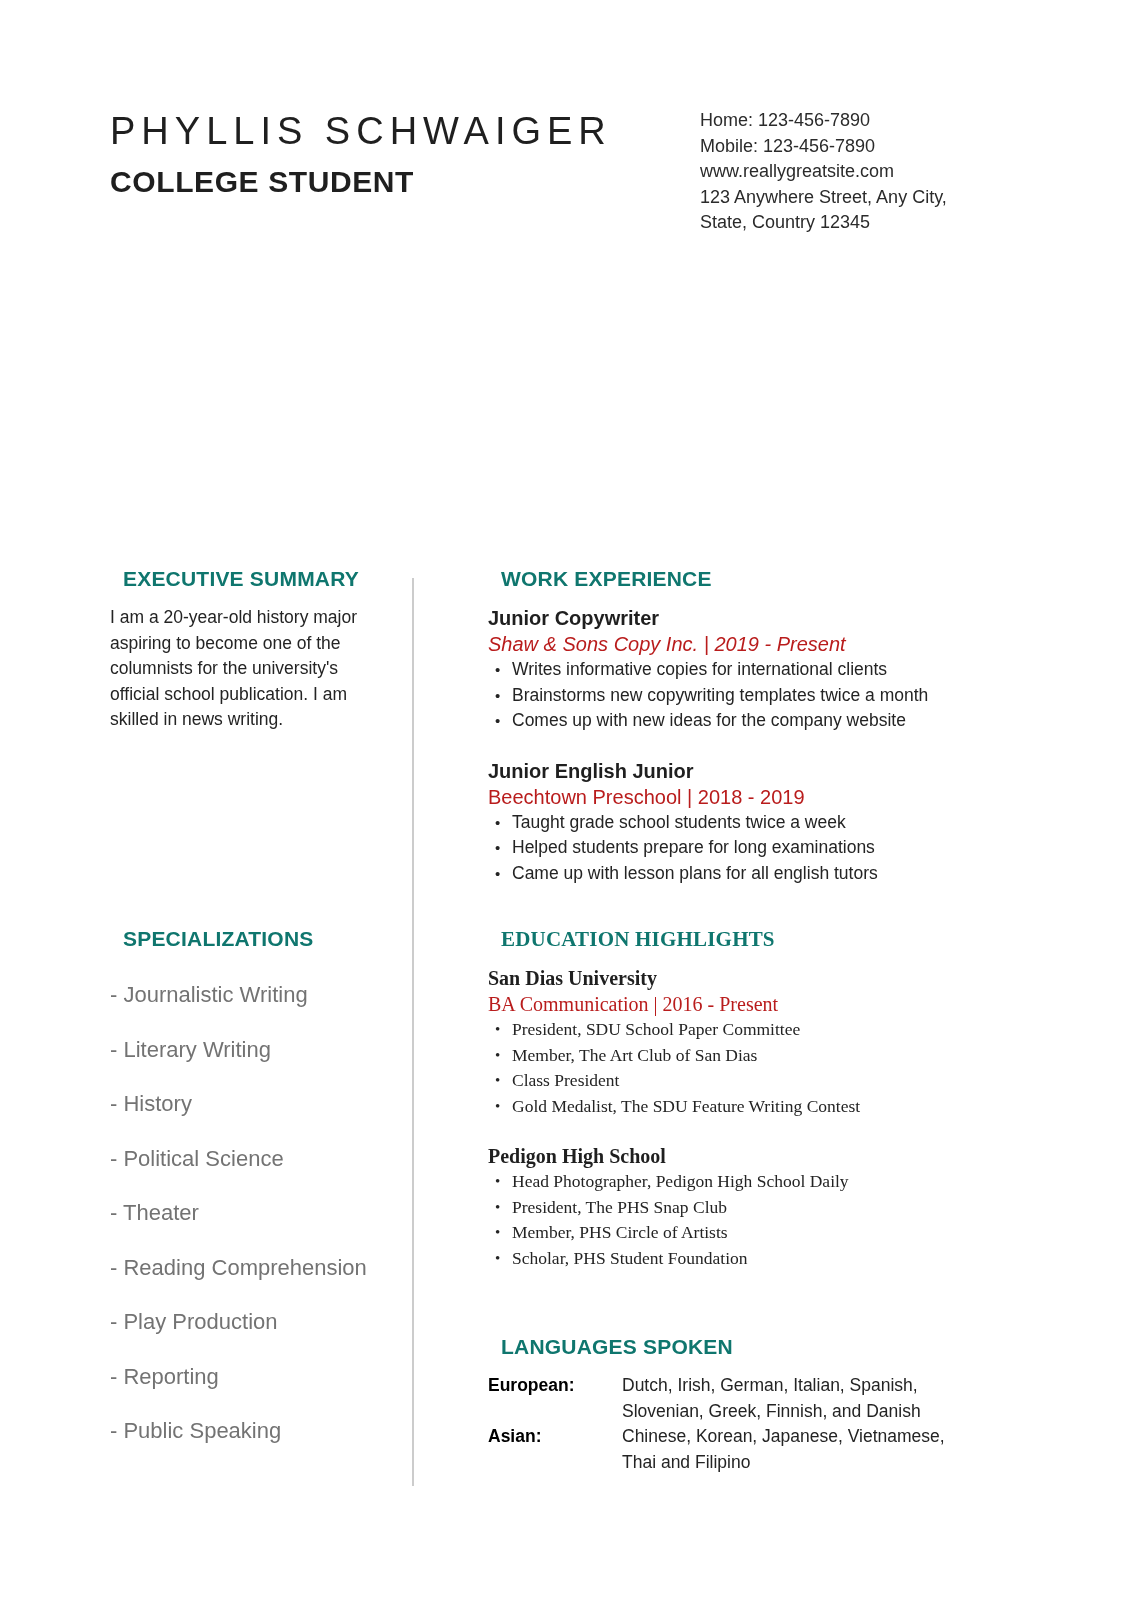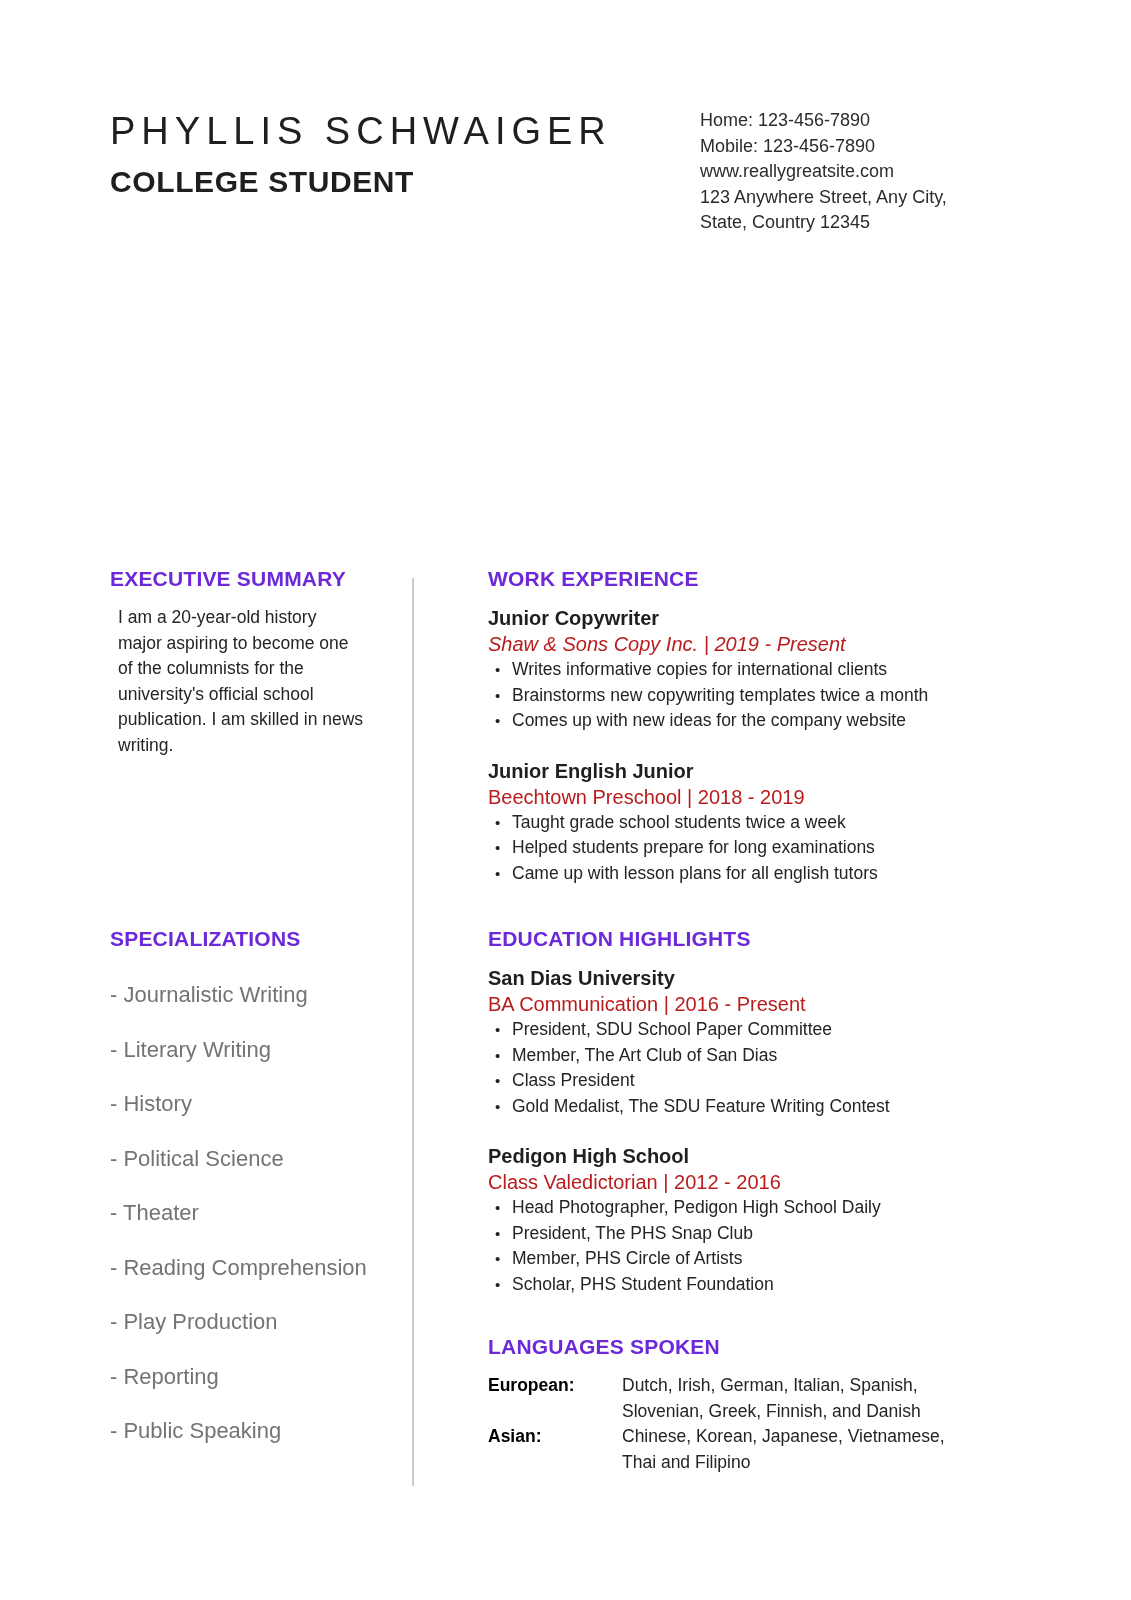--- a/index.html
+++ b/index.html
@@ -31,29 +31,29 @@
   .divider{
     position:absolute;left:412px;top:578px;width:2px;height:908px;
     background:#cccccc;
   }
 
   
   .sec{position:absolute;}
   .sec-exec{left:110px;top:565px;width:262px;}
   .sec-spec{left:110px;top:925px;width:280px;}
   .sec-work{left:488px;top:565px;width:520px;}
-  .sec-edu{left:488px;top:925px;width:520px;}
+  .sec-edu{left:488px;top:925px;width:520px;font-family:Liberation Serif, serif;}
   .sec-lang{left:488px;top:1333px;width:520px;}
 
   h2{
-    margin:0 0 12px 0;
-    font-size:21px;font-weight:700;color:#6d28d9;letter-spacing:0.2px;
+    margin:0 0 12px 13px;
+    font-size:21px;font-weight:700;color:#0f766e;letter-spacing:0.2px;
     line-height:28px;
   }
-  .body-text{font-size:17.5px;line-height:25.5px;margin:8px;color:#242424;}
+  .body-text{font-size:17.5px;line-height:25.5px;margin:0;color:#242424;}
 
   .spec-item{font-size:22px;line-height:25.5px;color:#737373;margin-top:29px;}
 
   .entry{margin-top:0;}
   .entry + .entry{margin-top:24px;}
   .entry-title{font-size:20px;line-height:26px;font-weight:700;color:#1f1f1f;}
   .entry-sub{font-size:20px;line-height:26px;color:#b91c1c;}
   .entry-sub.italic{font-style:italic;}
   .bullet-row{display:flex;font-size:17.5px;line-height:25.5px;color:#242424;}
   .bullet-glyph{flex:0 0 24px;padding-left:7px;box-sizing:border-box;font-size:15px;}
@@ -155,21 +155,20 @@
         <span class="bullet-text">Class President</span>
       </div>
       <div class="bullet-row">
         <span class="bullet-glyph">•</span>
         <span class="bullet-text">Gold Medalist, The SDU Feature Writing Contest</span>
       </div>
     </div>
 
     <div class="entry">
       <div class="entry-title">Pedigon High School</div>
-      <div class="entry-sub">Class Valedictorian | 2012 - 2016</div>
       <div class="bullet-row">
         <span class="bullet-glyph">•</span>
         <span class="bullet-text">Head Photographer, Pedigon High School Daily</span>
       </div>
       <div class="bullet-row">
         <span class="bullet-glyph">•</span>
         <span class="bullet-text">President, The PHS Snap Club</span>
       </div>
       <div class="bullet-row">
         <span class="bullet-glyph">•</span>

